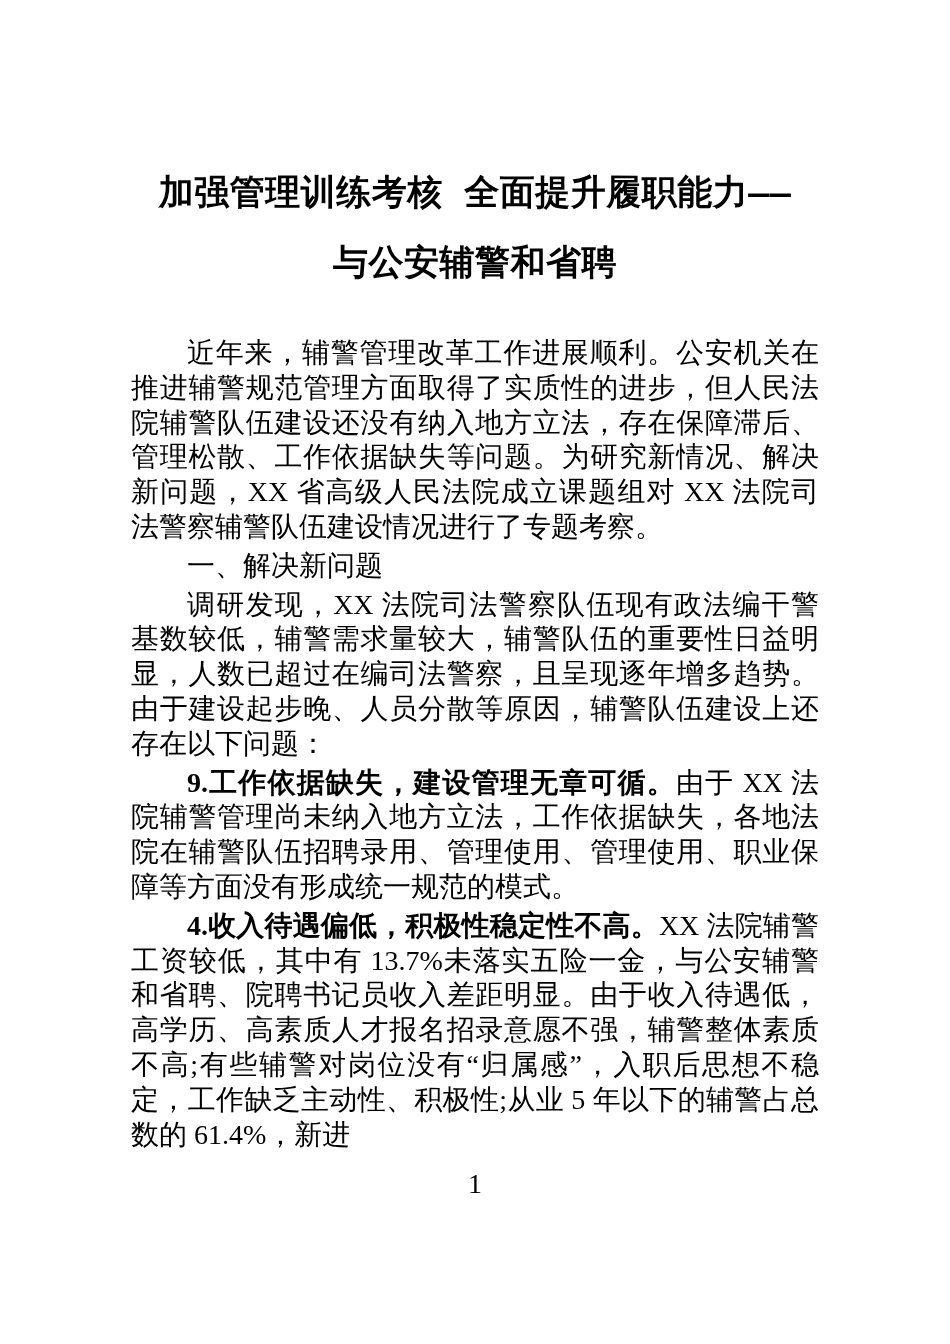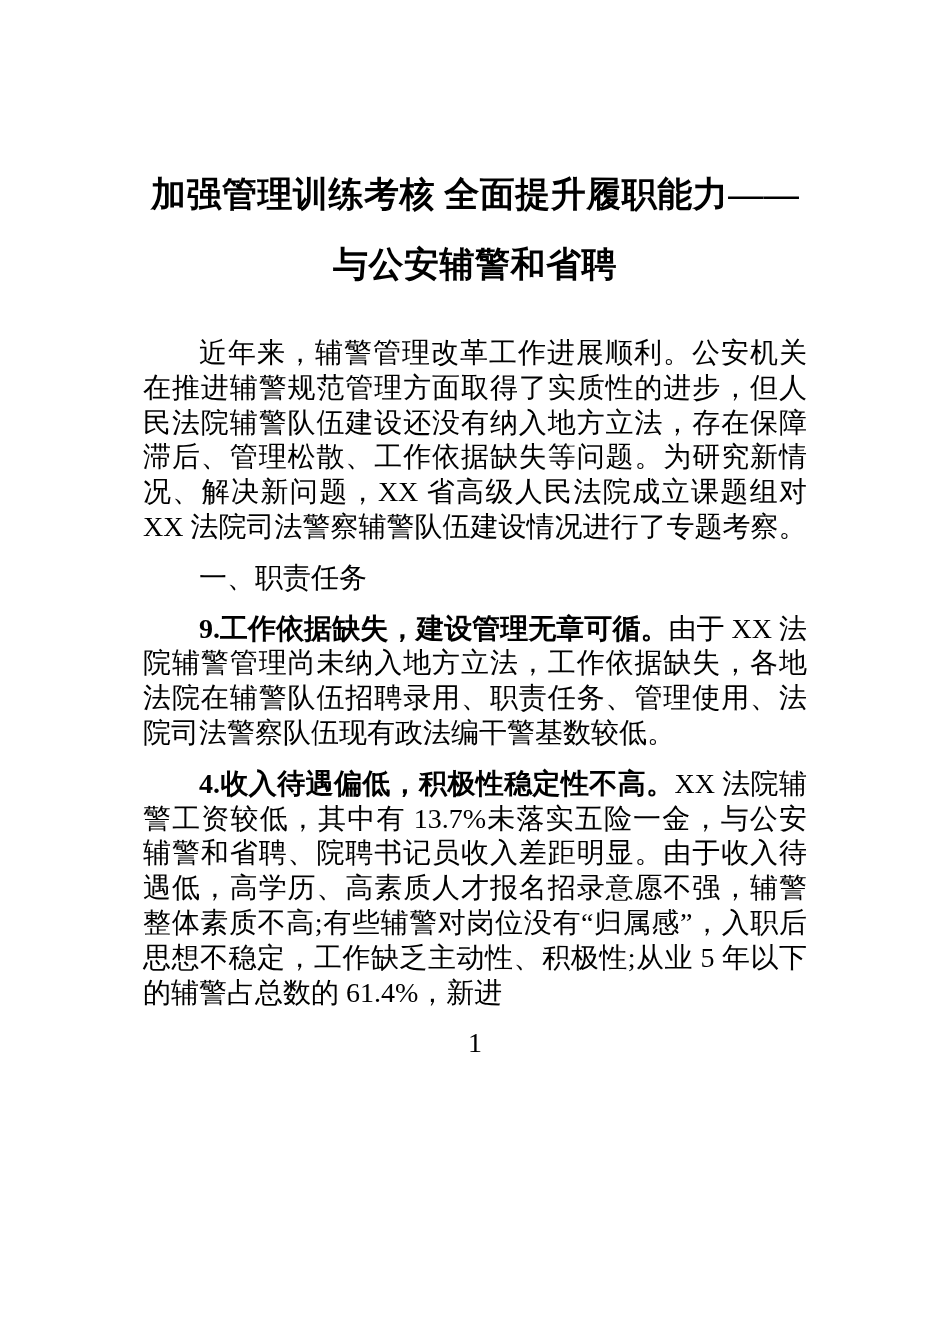--- a/index.html
+++ b/index.html
@@ -18,27 +18,28 @@
     overflow: hidden;
     font-family: "Liberation Serif", "DejaVu Serif", serif;
   }
   .doc-title {
     margin: 0 0 36px 0;
     font-size: 35px;
     font-weight: 700;
     line-height: 70px;
     text-align: center;
     letter-spacing: 0.5px;
+    font-family: Liberation Mono, monospace;
   }
   .doc-title .title-line {
     display: block;
     white-space: nowrap;
   }
   .doc-body p {
-    margin: 16px;
+    margin: 4px;
     font-size: 28px;
     line-height: 34.8px;
     text-align: justify;
     text-indent: 2em;
   }
   .doc-body .lead {
     font-weight: 700;
   }
   .page-number {
     margin-top: 15px;
@@ -54,25 +55,26 @@
 
   <h1 class="doc-title">
     <span class="title-line">加强管理训练考核 全面提升履职能力——</span>
     <span class="title-line">与公安辅警和省聘</span>
   </h1>
 
   <div class="doc-body">
 
     <p>近年来，辅警管理改革工作进展顺利。公安机关在推进辅警规范管理方面取得了实质性的进步，但人民法院辅警队伍建设还没有纳入地方立法，存在保障滞后、管理松散、工作依据缺失等问题。为研究新情况、解决新问题，XX 省高级人民法院成立课题组对 XX 法院司法警察辅警队伍建设情况进行了专题考察。</p>
 
-    <p>一、职责任务</p>
+    <p>一、解决新问题</p>
 
+    <p>调研发现，XX 法院司法警察队伍现有政法编干警基数较低，辅警需求量较大，辅警队伍的重要性日益明显，人数已超过在编司法警察，且呈现逐年增多趋势。由于建设起步晚、人员分散等原因，辅警队伍建设上还存在以下问题：</p>
 
     <p>
-      <span class="lead">9.工作依据缺失，建设管理无章可循。</span><span>由于 XX 法院辅警管理尚未纳入地方立法，工作依据缺失，各地法院在辅警队伍招聘录用、职责任务、管理使用、法院司法警察队伍现有政法编干警基数较低。</span>
+      <span class="lead">9.工作依据缺失，建设管理无章可循。</span><span>由于 XX 法院辅警管理尚未纳入地方立法，工作依据缺失，各地法院在辅警队伍招聘录用、管理使用、管理使用、职业保障等方面没有形成统一规范的模式。</span>
     </p>
 
     <p>
       <span class="lead">4.收入待遇偏低，积极性稳定性不高。</span><span>XX 法院辅警工资较低，其中有 13.7%未落实五险一金，与公安辅警和省聘、院聘书记员收入差距明显。由于收入待遇低，高学历、高素质人才报名招录意愿不强，辅警整体素质不高;有些辅警对岗位没有“归属感”，入职后思想不稳定，工作缺乏主动性、积极性;从业 5 年以下的辅警占总数的 61.4%，新进</span>
     </p>
 
   </div>
 
   <div class="page-number">1</div>
 

